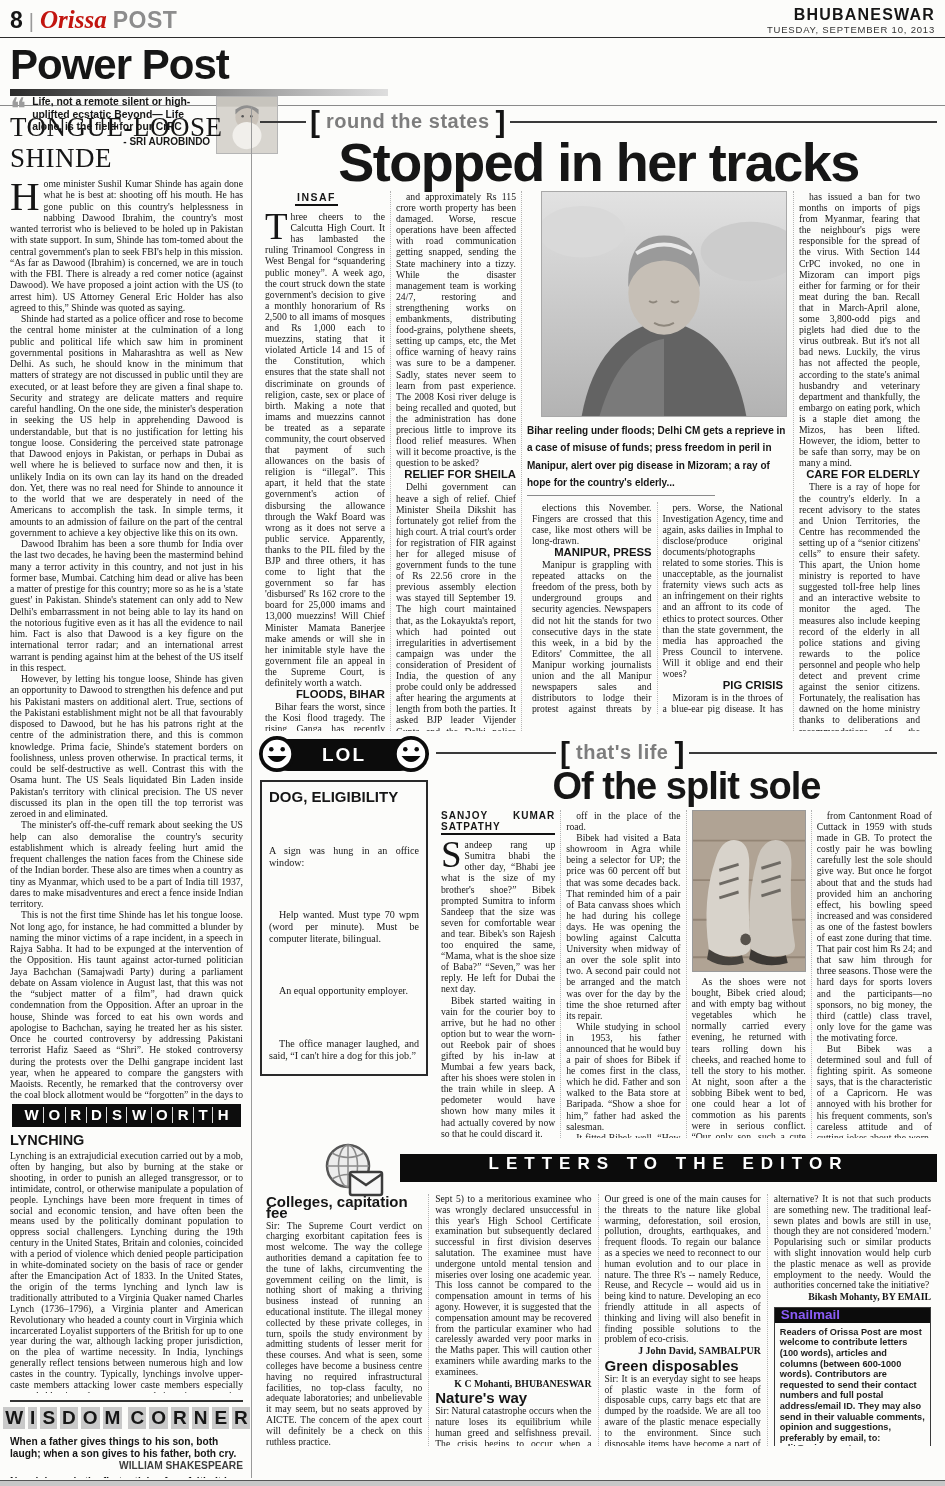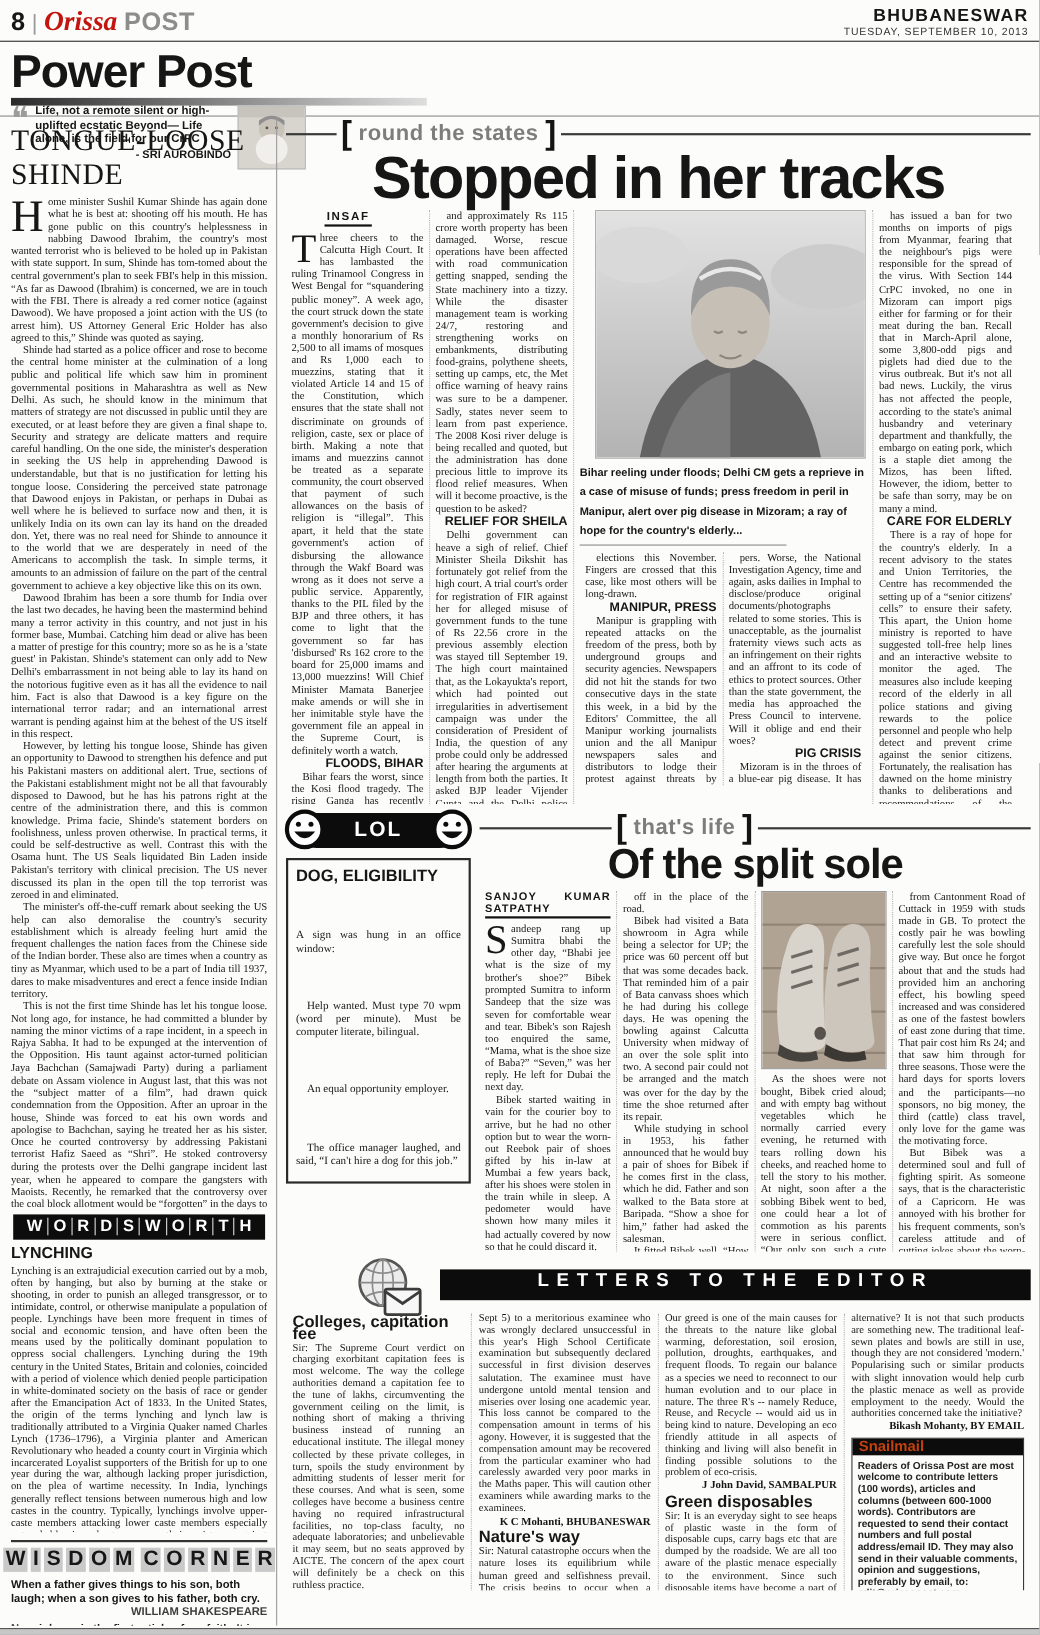--- a/index.html
+++ b/index.html
@@ -100,21 +100,21 @@
 .letters-bar{position:absolute;left:140px;right:0;top:8px;height:28px;background:#0c0c0c;display:flex;justify-content:center;}
 .letters-bar-text{color:#fff;font-family:"Liberation Sans",sans-serif;font-weight:bold;font-size:17px;letter-spacing:7px;}
 .letters-cols{display:flex;height:252px;overflow:hidden;margin-top:4px;}
 .l-col{width:25%;padding:0 6px;border-right:1px dotted #b3b3b3;font-size:9.6px;line-height:10.8px;text-align:justify;overflow:hidden;}
 .l-col.last{border-right:none;}
 .lhead{font-family:"Liberation Sans",sans-serif;font-weight:bold;font-size:15px;margin:3px 0 2px;text-align:left;}
 .lpar{text-indent:0;}
 .lsig{text-align:right;font-weight:bold;font-size:9.8px;margin:1px 0 4px;}
 .lhead:empty,.lpar:empty,.lsig:empty{display:none;}
 .snailmail{border:1px solid #3a3a3a;margin-top:4px;}
-.snail-title{background:#0c0c0c;color:#c2410c;font-family:"Liberation Sans",sans-serif;font-weight:bold;font-size:13.5px;padding:2px 6px;}
+.snail-title{background:#0c0c0c;color:#8b5cf6;font-family:"Liberation Sans",sans-serif;font-weight:bold;font-size:13.5px;padding:2px 6px;}
 .snail-body{padding:4px 5px;font-family:"Liberation Sans",sans-serif;font-weight:bold;color:#222;font-size:9.2px;line-height:10.6px;text-align:left;}
 
 .pagefoot{position:absolute;left:0;right:0;bottom:0;height:6px;background:#c7c7c7;border-top:1.5px solid #555;}
 </style>
 </head>
 <body>
 
 <div class="page">
 
   <div class="topbar">

